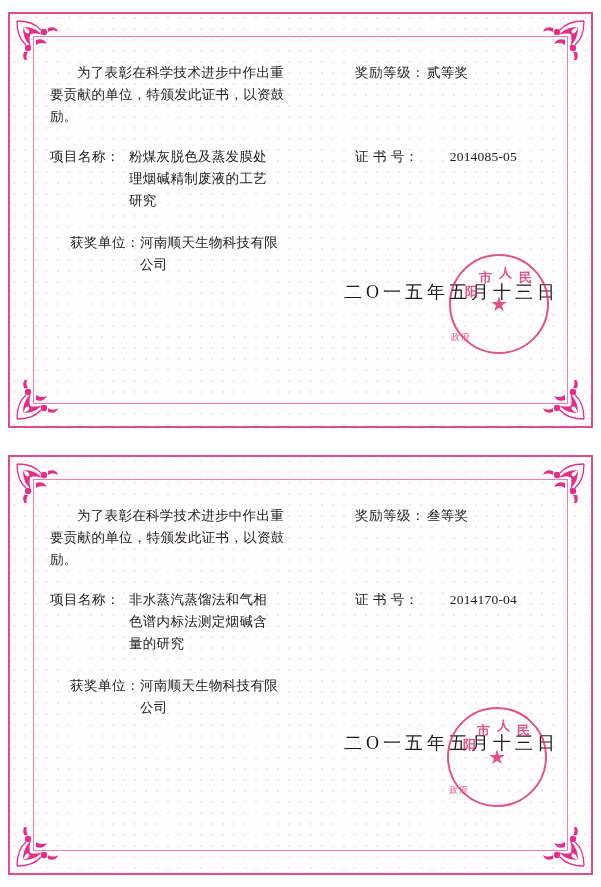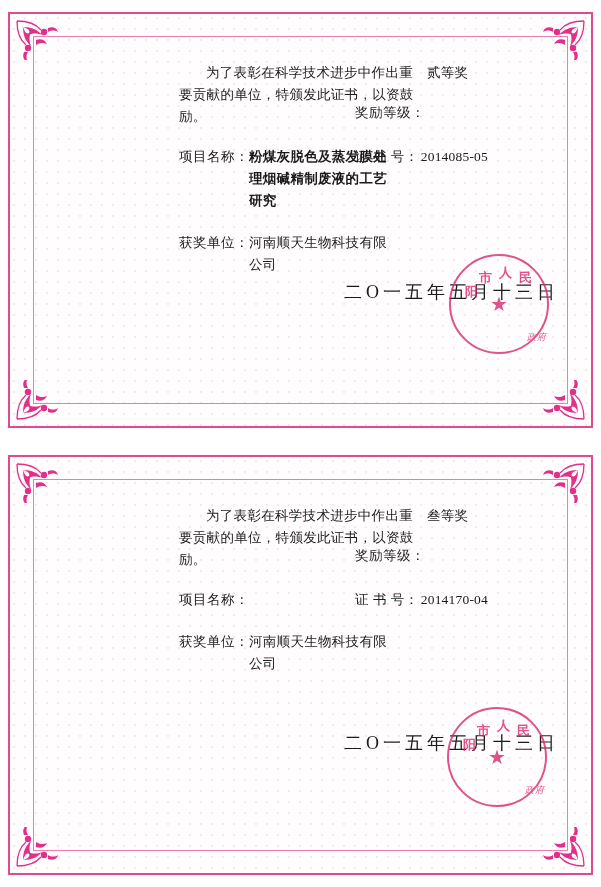--- a/index.html
+++ b/index.html
@@ -63,21 +63,20 @@
     top: 46px;
     bottom: 30px;
     color: #1b1b1b;
     font-size: 13.5px;
   }
 
   .row {
     position: relative;
     display: flex;
     align-items: flex-start;
-    justify-content: center;
   }
 
   .left-col { width: 255px; }
   .right-col {
     position: absolute;
     left: 305px;
     top: 0;
     width: 250px;
     display: flex;
     align-items: flex-start;
@@ -94,30 +93,31 @@
     line-height: 22px;
     letter-spacing: 0.5px;
   }
   .field-value {
     line-height: 22px;
     letter-spacing: 0.3px;
   }
   .value-num {
     font-family: "Liberation Serif", serif;
     letter-spacing: 0.2px;
+    margin-left: 29px;
   }
 
   .block-preamble { margin-top: 2px; }
   .block-project  { margin-top: 18px; }
-  .block-winner   { margin-top: 20px; }
-
-  .proj-value { width: 150px; font-weight: bold; }
+  .block-winner   { margin-top: 20px; margin-left: 20px; }
+
+  .proj-value { width: 150px; font-weight: normal; margin-left: 9px; }
   .winner-value { width: 150px; font-weight: normal; }
 
-  .award-label { margin-right: 2px; margin-top: 40px; }
+  .award-label { margin-right: 2px; }
   .award-value { font-weight: normal; }
 
   .cert-no-label { margin-right: 2px; }
 
   .date-line {
     position: absolute;
     right: 4px;
     bottom: 92px;
     font-size: 18px;
     letter-spacing: 4px;
@@ -154,24 +154,23 @@
     left: 50%;
     top: 50%;
     font-size: 13px;
     font-weight: bold;
     transform-origin: 0 0;
     white-space: nowrap;
   }
   .seal-bottom {
     position: absolute;
     left: 0; right: 0; bottom: 8px;
-    text-align: right;
+    text-align: left;
     font-size: 9px;
     letter-spacing: 1px;
-    font-style: italic;
   }
 </style>
 </head>
 <body>
 
 <div class="page" id="cert-1">
   <div class="cert-outer">
 
     <div class="corner c-tl">
       <svg width="46" height="42" viewBox="0 0 46 42" fill="none" stroke="currentColor" stroke-width="1.3">
@@ -340,20 +339,21 @@
         </div>
         <div class="right-col">
           <span class="field-label award-label">奖励等级：</span>
           <span class="field-value award-value">叁等奖</span>
         </div>
       </div>
 
       <div class="row block-project">
         <div class="left-col" style="display:flex;">
           <span class="field-label">项目名称：</span>
+          <span class="field-value proj-value">非水蒸汽蒸馏法和气相色谱内标法测定烟碱含量的研究</span>
         </div>
         <div class="right-col">
           <span class="field-label cert-no-label">证 书 号：</span>
           <span class="field-value value-num">2014170-04</span>
         </div>
       </div>
 
       <div class="row block-winner">
         <div class="left-col" style="display:flex;">
           <span class="field-label">获奖单位：</span>

